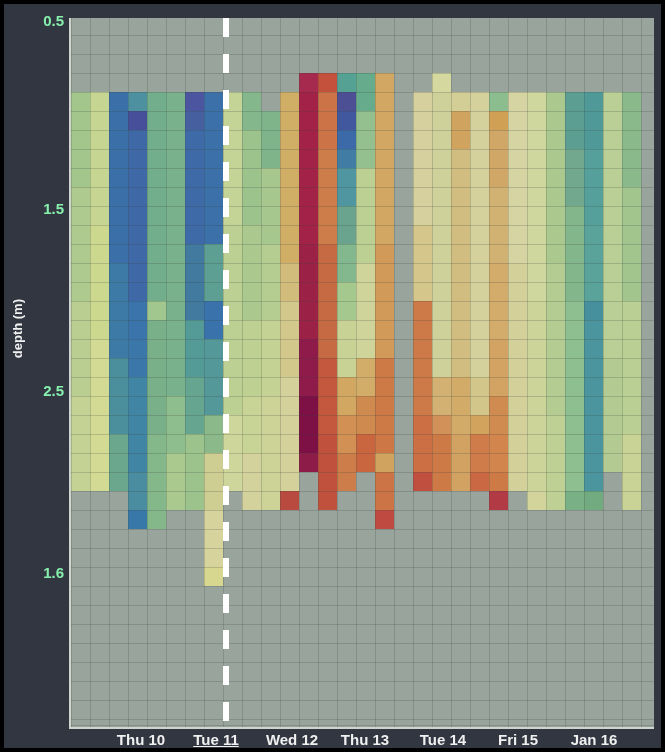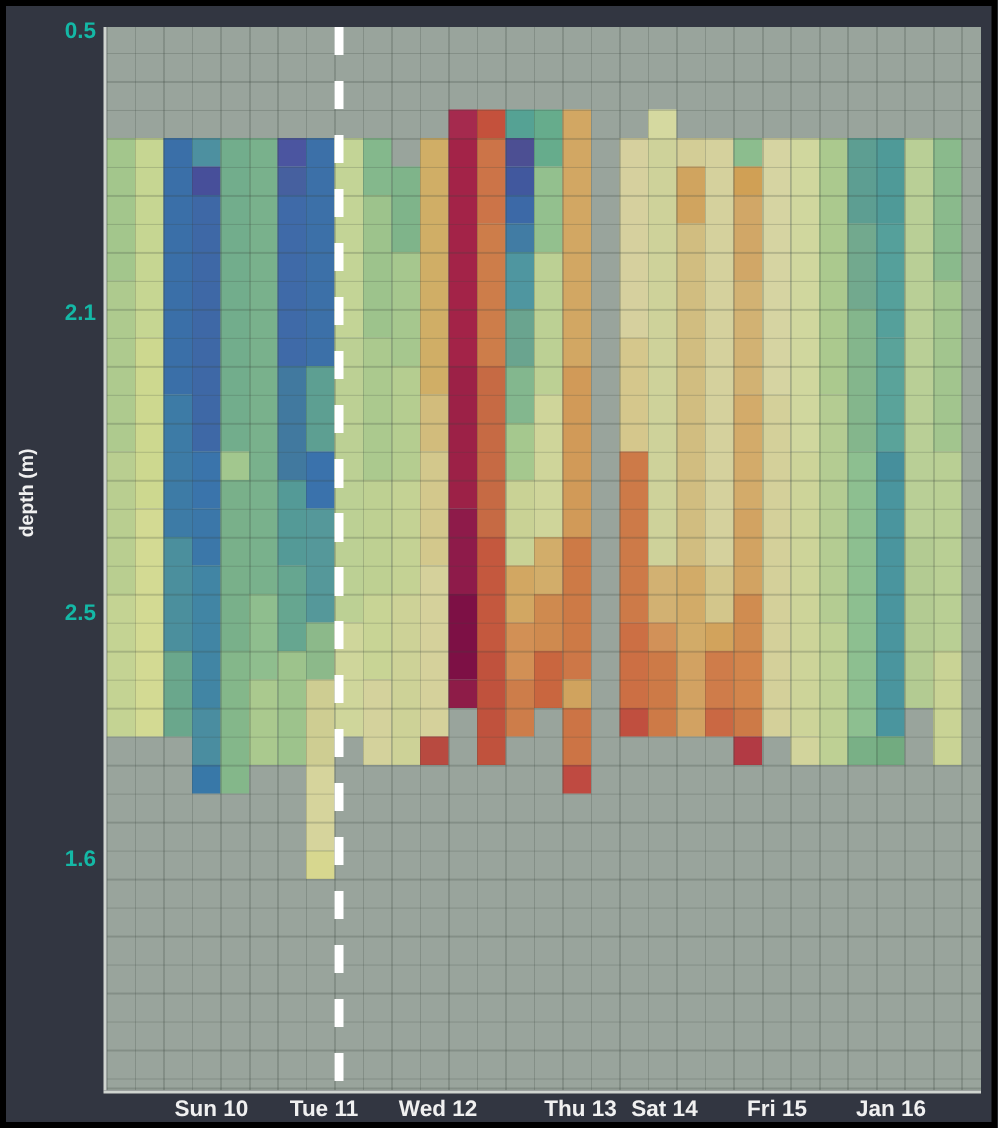--- a/index.html
+++ b/index.html
@@ -23,21 +23,21 @@
       repeating-linear-gradient(to right, rgba(55,66,58,0.22) 0 1px, transparent 1px 19px),
       repeating-linear-gradient(to bottom, rgba(55,66,58,0.22) 0 1px, transparent 1px 19px);
     background-position:0 0, 0 -2px;
     pointer-events:none;
   }
   .dash{position:absolute;top:0;bottom:0;pointer-events:none;}
   .axis-edge-left{position:absolute;width:2px;background:#cfd4cf;}
   .axis-edge-bottom{position:absolute;height:2px;background:#cfd4cf;}
   .ytick{
     position:absolute;width:52px;text-align:right;
-    color:#14b8a6;font-size:15px;font-weight:700;line-height:18px;
+    color:#86efac;font-size:15px;font-weight:700;line-height:18px;
   }
   .xtick{
     position:absolute;transform:translateX(-50%);
     color:#f0f0f0;font-size:15px;font-weight:700;white-space:nowrap;
   }
   .y-title{
     position:absolute;
     color:#f0f0f0;font-size:13px;font-weight:700;
     writing-mode:vertical-rl;
     transform:rotate(180deg);
@@ -45,22 +45,22 @@
   }
 </style>
 </head>
 <body>
 
 <div class="root">
   <div class="y-title" id="y-title" style="left: 6px; top: 295px;">depth (m)</div>
 
   <div id="yticks">
       <div class="ytick" style="left: 8px; top: 8px;">0.5</div>
-      <div class="ytick" style="left: 8px; top: 196px;">2.1</div>
-      <div class="ytick" style="left: 8px; top: 396px;">2.5</div>
+      <div class="ytick" style="left: 8px; top: 196px;">1.5</div>
+      <div class="ytick" style="left: 8px; top: 378px;">2.5</div>
       <div class="ytick" style="left: 8px; top: 560px;">1.6</div>
     </div>
 
   <div class="plot" id="plot" style="left: 67px; top: 14px; width: 583px; height: 709px; background: rgb(153, 164, 156);">
     <div id="cols">
         <div class="hm-col" style="left: 0px; width: 19px;">
           <div class="hm-seg" style="top: 74px; height: 95px; background: rgb(163, 198, 140);"></div>
           <div class="hm-seg" style="top: 169px; height: 114px; background: rgb(174, 202, 142);"></div>
           <div class="hm-seg" style="top: 283px; height: 95px; background: rgb(185, 206, 144);"></div>
           <div class="hm-seg" style="top: 378px; height: 95px; background: rgb(196, 211, 147);"></div>
@@ -275,21 +275,21 @@
         <div class="hm-col" style="left: 570px; width: 19px;"></div>
       </div>
     <div class="grid-overlay"></div>
     <div class="dash" id="dash" style="left: 152px; width: 6px; background: repeating-linear-gradient(rgb(255, 255, 255) 0px, rgb(255, 255, 255) 19px, transparent 19px, transparent 36px);"></div>
   </div>
 
   <div class="axis-edge-left" id="edge-left" style="left: 65px; top: 14px; height: 709px; background: rgb(207, 212, 207);"></div>
   <div class="axis-edge-bottom" id="edge-bottom" style="left: 65px; top: 723px; width: 585px; background: rgb(207, 212, 207);"></div>
 
   <div id="xticks">
-      <div class="xtick" style="left: 137px; top: 727px;">Sun 10</div>
-      <div class="xtick" style="left: 212px; top: 727px;">Tue 11</div>
+      <div class="xtick" style="left: 137px; top: 727px;">Thu 10</div>
+      <div class="xtick" style="left: 212px; top: 727px; text-decoration: underline;">Tue 11</div>
       <div class="xtick" style="left: 288px; top: 727px; text-align: right;">Wed 12</div>
-      <div class="xtick" style="left: 383px; top: 727px;">Thu 13</div>
-      <div class="xtick" style="left: 439px; top: 727px;">Sat 14</div>
+      <div class="xtick" style="left: 361px; top: 727px;">Thu 13</div>
+      <div class="xtick" style="left: 439px; top: 727px;">Tue 14</div>
       <div class="xtick" style="left: 514px; top: 727px;">Fri 15</div>
       <div class="xtick" style="left: 590px; top: 727px;">Jan 16</div>
     </div>
 </div>
 
 </body></html>

